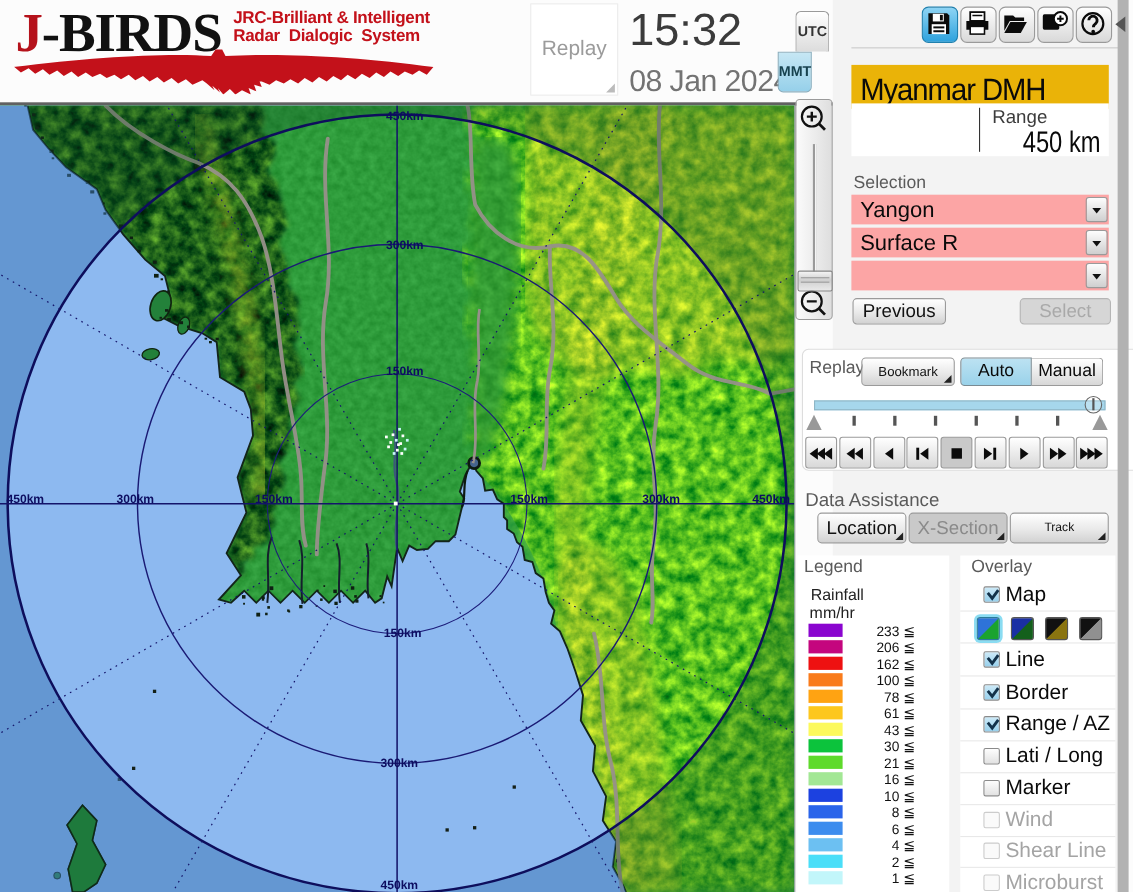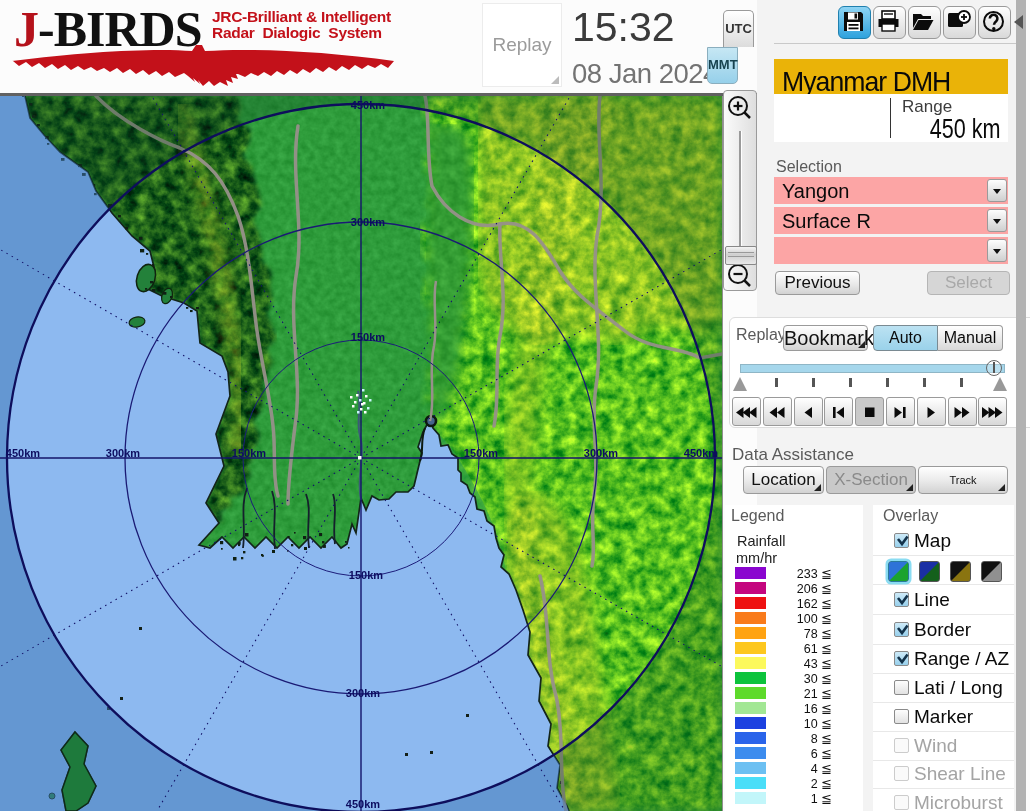--- a/index.html
+++ b/index.html
@@ -41,21 +41,21 @@
 #sellbl{left:776px;top:158px;font-size:16px;color:#5a5a5a;}
 .dd{position:absolute;left:774px;width:234px;height:27px;background:#fca5a5;}
 .ddtxt{position:absolute;left:8px;top:3px;font-size:20px;color:#0a0a0a;}
 .ddarrow{position:absolute;right:1px;top:2px;width:20px;height:23px;border:1px solid #9a9a9a;border-radius:3px;background:linear-gradient(#fdfdfd,#cfcfcf);box-sizing:border-box;}
 .ddarrow:after{content:"";position:absolute;left:5px;top:9px;border-left:4px solid transparent;border-right:4px solid transparent;border-top:5px solid #111;}
 #prevbtn{left:775px;top:271px;width:85px;height:24px;font-size:17px;color:#111;text-align:center;line-height:22px;}
 #selbtn{left:927px;top:271px;width:83px;height:24px;background:#d6d6d6;border:1px solid #b5b5b5;border-radius:4px;box-sizing:border-box;font-size:17px;color:#a9a9a9;text-align:center;line-height:22px;}
 
 #replaybox{left:729px;top:317px;width:336px;height:111px;background:#fff;border:1px solid #ddd;border-radius:6px;box-sizing:border-box;}
 #replaylbl{left:6px;top:8px;font-size:16px;color:#5a5a5a;position:absolute;}
-#bookmarkbtn{position:absolute;left:53px;top:7px;width:85px;height:26px;font-size:20px;color:#111;text-align:center;line-height:24px;}
+#bookmarkbtn{position:absolute;left:53px;top:7px;width:85px;height:26px;font-size:12px;color:#111;text-align:center;line-height:24px;}
 #autobtn{position:absolute;left:143px;top:7px;width:65px;height:26px;background:linear-gradient(#bce2f2,#9ad2ea);border:1px solid #7a8a92;border-radius:4px 0 0 4px;box-sizing:border-box;font-size:16px;color:#0a0a0a;text-align:center;line-height:24px;}
 #manualbtn{position:absolute;left:208px;top:7px;width:65px;height:26px;background:linear-gradient(#fff,#d8d8d8);border:1px solid #9a9a9a;border-left:none;border-radius:0 4px 4px 0;box-sizing:border-box;font-size:16px;color:#0a0a0a;text-align:center;line-height:24px;}
 #slidertrack{position:absolute;left:10px;top:46px;width:265px;height:9px;background:#a6d7ec;border:1px solid #8fb6c6;box-sizing:border-box;}
 #sliderknob{position:absolute;left:256px;top:42px;width:16px;height:16px;border:1.5px solid #666;border-radius:50%;background:rgba(255,255,255,0.25);box-sizing:border-box;}
 #sliderknob:after{content:"";position:absolute;left:6px;top:1px;width:1.5px;height:11px;background:#555;}
 .tick{position:absolute;top:60px;width:3px;height:9px;background:#555;}
 .stri{position:absolute;top:59px;width:0;height:0;border-left:7px solid transparent;border-right:7px solid transparent;border-bottom:14px solid #999;}
 .pbtn{position:absolute;top:79px;width:29px;height:29px;border:1px solid #9a9a9a;border-radius:3px;background:linear-gradient(#fff,#d8d8d8);box-sizing:border-box;}
 .pbtn.pressed{background:#c9c9c9;}
 .pbtn svg{position:absolute;left:0;top:0;}

